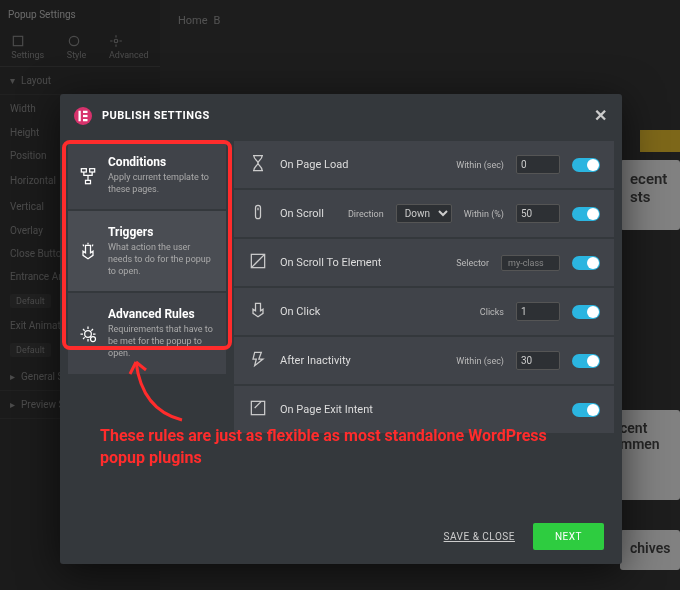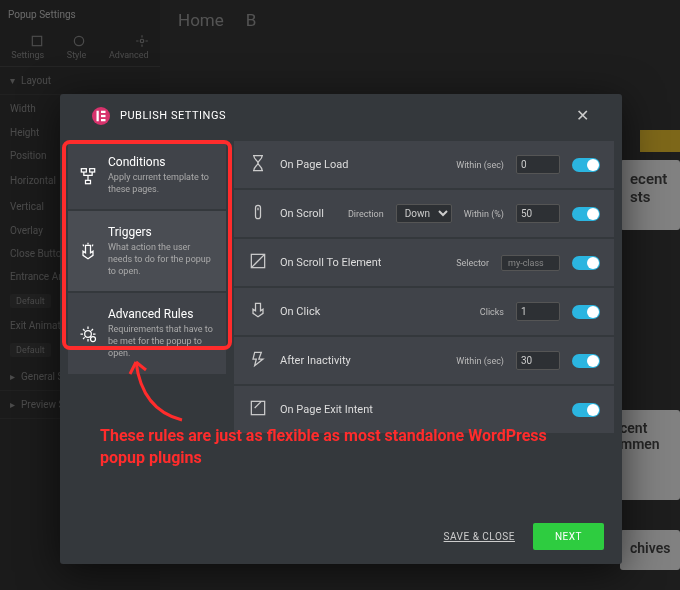--- a/index.html
+++ b/index.html
@@ -3,45 +3,45 @@
 <meta charset="utf-8">
 <style>
 *{box-sizing:border-box;margin:0;padding:0;font-family:-apple-system,BlinkMacSystemFont,"Segoe UI",Roboto,Arial,sans-serif}
 body{width:680px;height:590px;background:#1a1a1a;overflow:hidden;position:relative;color:#aaa}
 
 
 .bg{position:absolute;inset:0;background:#222;opacity:.45}
 .bg-sidebar{position:absolute;left:0;top:0;width:160px;height:100%;background:#1e1e1e;font-size:10px;color:#888}
 .bg-top{height:28px;display:flex;align-items:center;padding:0 8px;font-size:10px;color:#ccc}
 .bg-tabs{display:flex;justify-content:space-around;padding:6px 0;border-bottom:1px solid #333}
-.bg-tab{display:flex;flex-direction:column;align-items:flex-end;gap:2px;font-size:9px;color:#888}
+.bg-tab{display:flex;flex-direction:column;align-items:flex-start;gap:2px;font-size:9px;color:#888}
 .bg-tab svg{width:14px;height:14px}
 .bg-sec{padding:8px 10px;display:flex;align-items:center;gap:6px;border-bottom:1px solid #2a2a2a}
 .bg-row{padding:6px 10px;display:flex;align-items:center;justify-content:space-between;font-size:10px}
 .bg-sel{background:#2a2a2a;padding:2px 6px;border-radius:2px;font-size:9px;color:#888}
 .bg-header{position:absolute;left:160px;right:0;top:0;height:40px;display:flex;align-items:center;padding:0 18px;color:#999;font-size:18px;justify-content:space-between}
-.bg-nav{display:flex;gap:22px;font-size:17px}
+.bg-nav{display:flex;gap:6px;font-size:11px}
 .bg-content{position:absolute;left:160px;right:0;top:40px;bottom:0}
 .bg-card{position:absolute;right:0;background:#fff;color:#333;padding:10px;border-radius:3px;font-weight:600;overflow:hidden}
 .bg-card1{top:120px;width:60px;height:70px;font-size:15px}
 .bg-card2{top:370px;width:70px;height:90px;font-size:14px}
 .bg-card3{top:490px;width:60px;height:40px;font-size:14px}
 .bg-yel{position:absolute;top:90px;right:0;width:40px;height:22px;background:#f5c518}
 
 
 .modal{position:absolute;left:60px;top:94px;width:562px;height:470px;background:#34383c;border-radius:3px;box-shadow:0 8px 40px rgba(0,0,0,.6);display:flex;flex-direction:column}
-.modal-head{display:flex;align-items:center;padding:12px 32px;gap:10px;font-size:11px;font-weight:400;letter-spacing:.5px;color:#fff}
+.modal-head{display:flex;align-items:center;padding:12px 14px;gap:10px;font-size:11px;font-weight:700;letter-spacing:.5px;color:#fff}
 .modal-head .logo{width:18px;height:18px;border-radius:50%;background:#d7326c;display:flex;align-items:center;justify-content:center}
 .close{margin-left:auto;cursor:pointer;font-size:16px;color:#ccc}
 .modal-body{display:flex;flex:1;padding:0 4px}
 .left{width:166px;padding:4px;display:flex;flex-direction:column;gap:0}
 .left-card{display:flex;gap:10px;padding:14px 10px;background:#404349;margin-bottom:2px}
 .left-card.active{background:#4a4d53}
 .left-card .ico{width:20px;flex:0 0 20px;color:#fff;margin-top:2px}
-.left-card h4{font-size:12px;color:#fff;margin-bottom:3px;font-weight:400}
+.left-card h4{font-size:12px;color:#fff;margin-bottom:3px;font-weight:700}
 .left-card p{font-size:9px;color:#aaa;line-height:1.3}
 .redbox{position:absolute;left:62px;top:140px;width:170px;height:210px;border:4px solid #ff2c2c;border-radius:8px;pointer-events:none}
 .arrow{position:absolute;left:122px;top:350px;width:80px;height:80px;pointer-events:none}
 .annot{position:absolute;left:100px;top:425px;width:450px;font-size:16px;font-weight:700;color:#ff2c2c;line-height:1.4;pointer-events:none}
 
 .right{flex:1;padding:4px}
 .trig{background:#404349;margin-bottom:2px;padding:12px 14px;display:flex;align-items:center;gap:12px;font-size:11px;color:#ddd}
 .trig .ico{width:20px;flex:0 0 20px;color:#ccc}
 .trig .name{flex:0 0 auto;white-space:nowrap}
 .trig .sp{flex:1}

